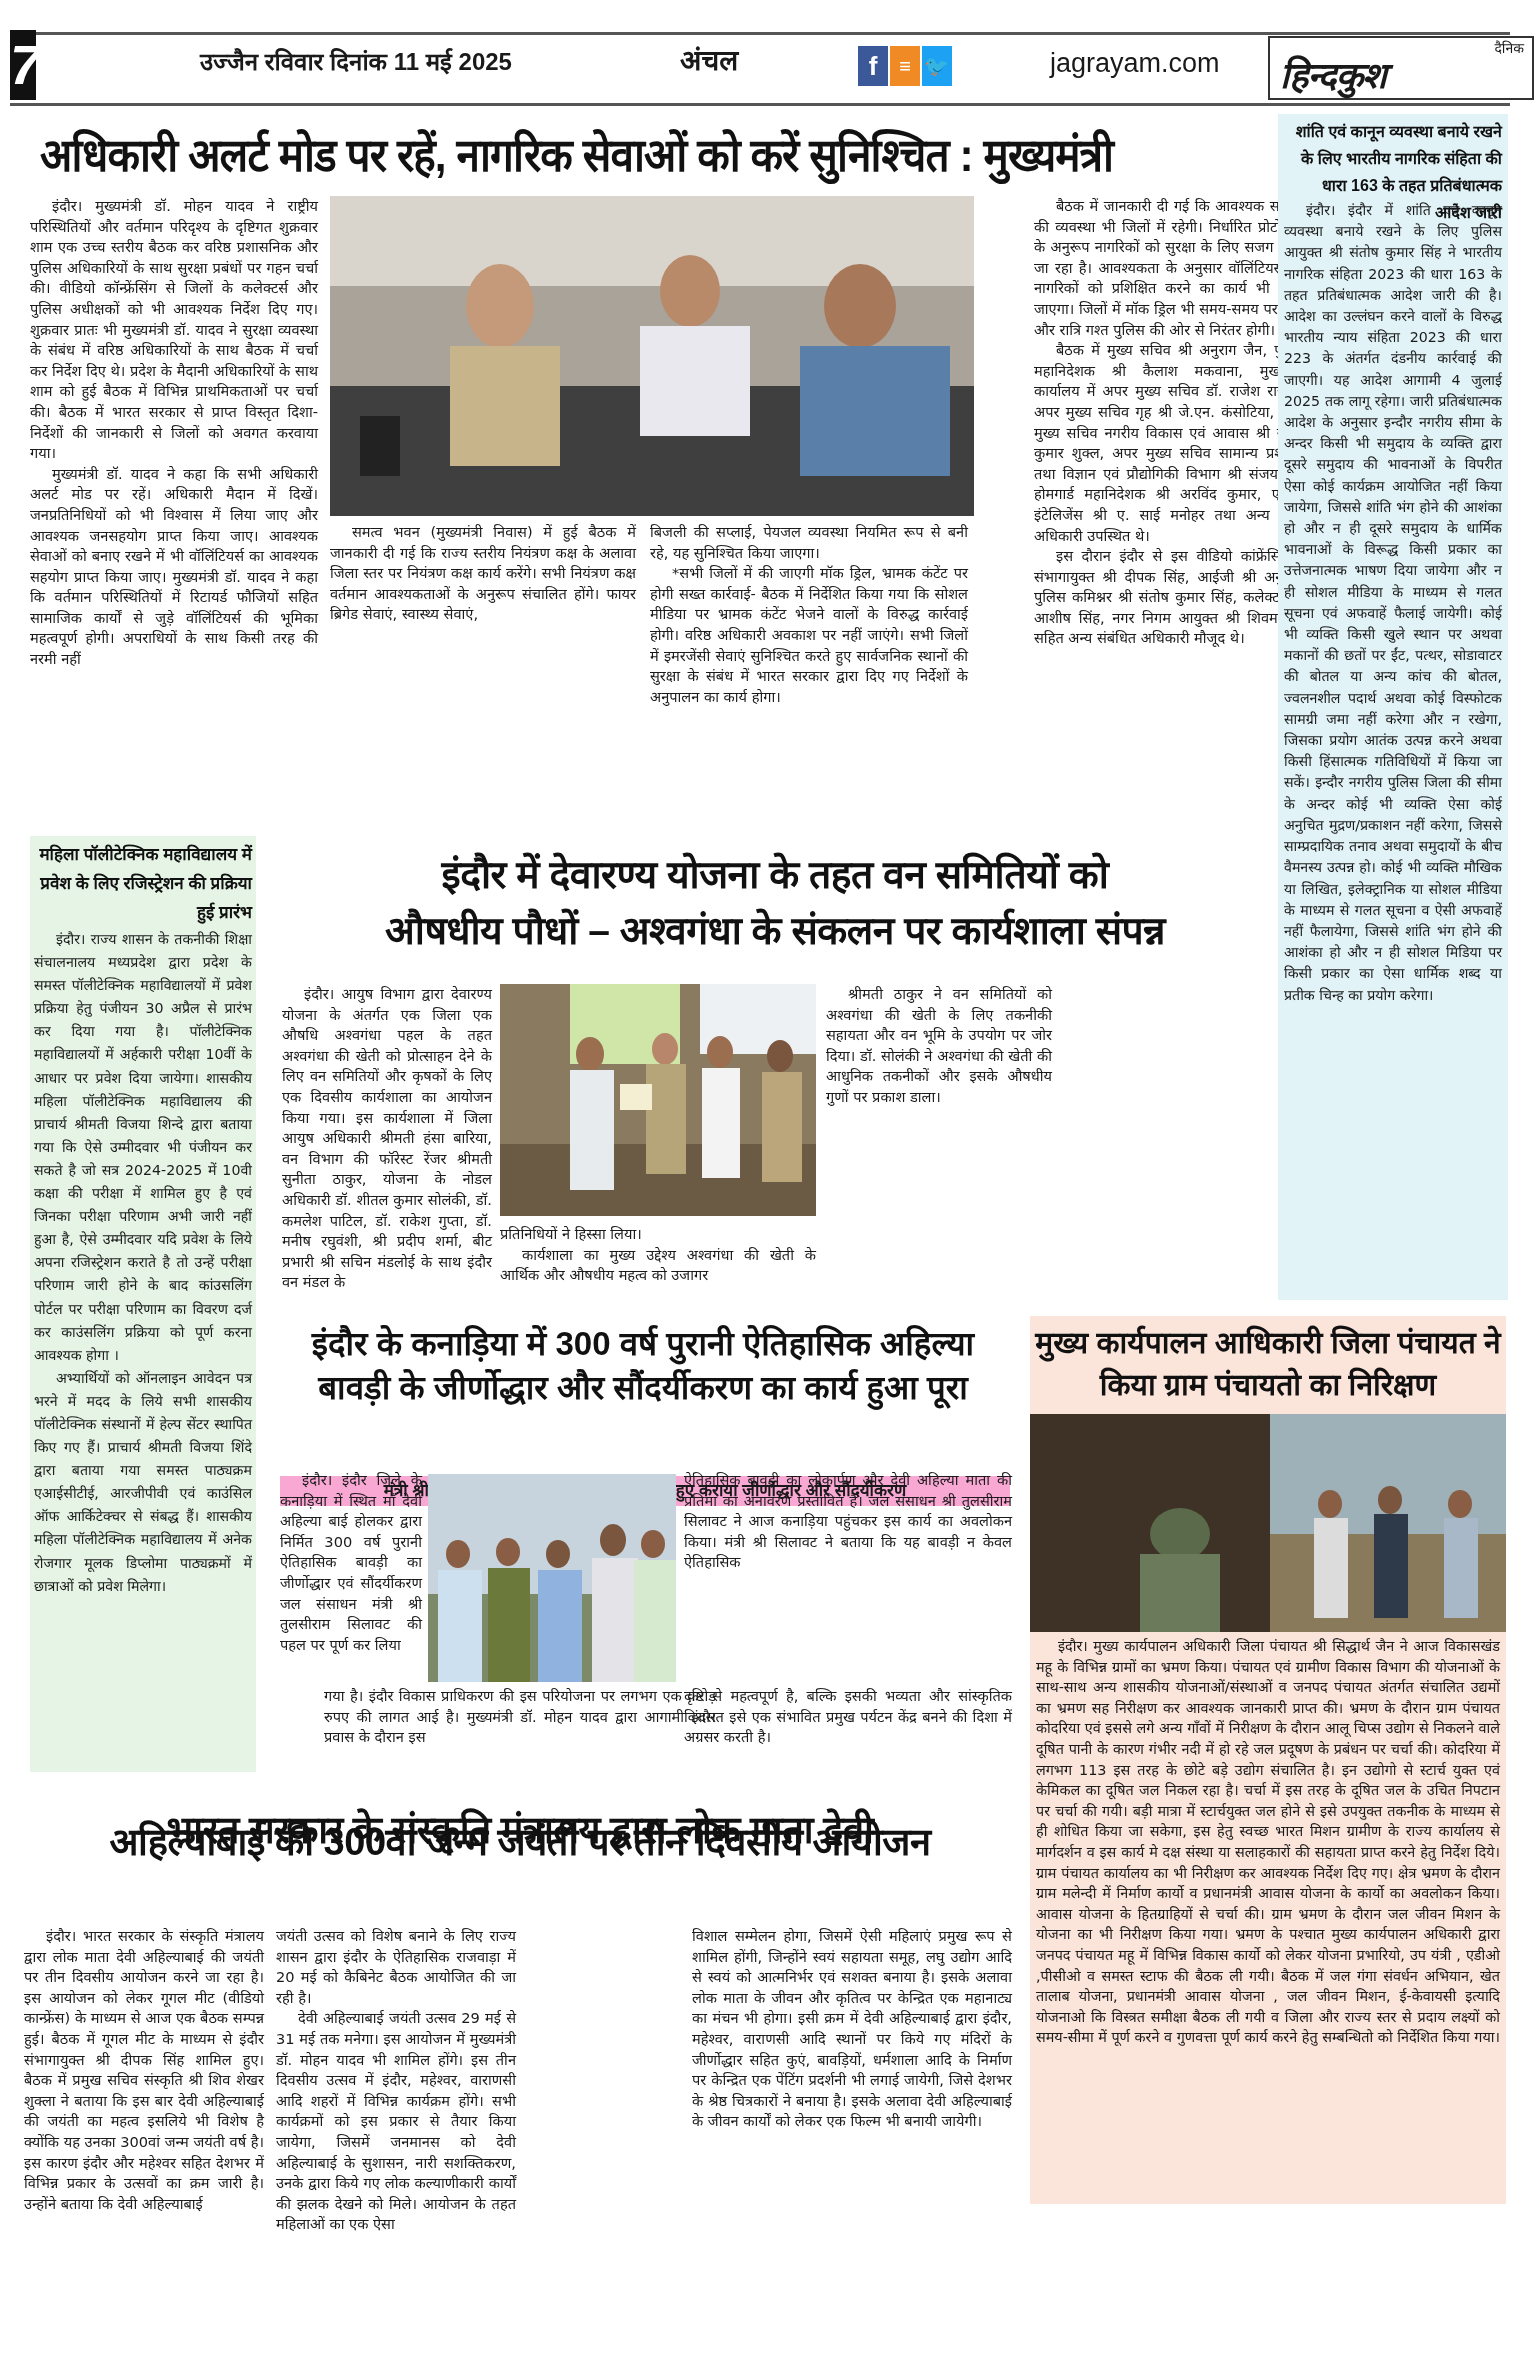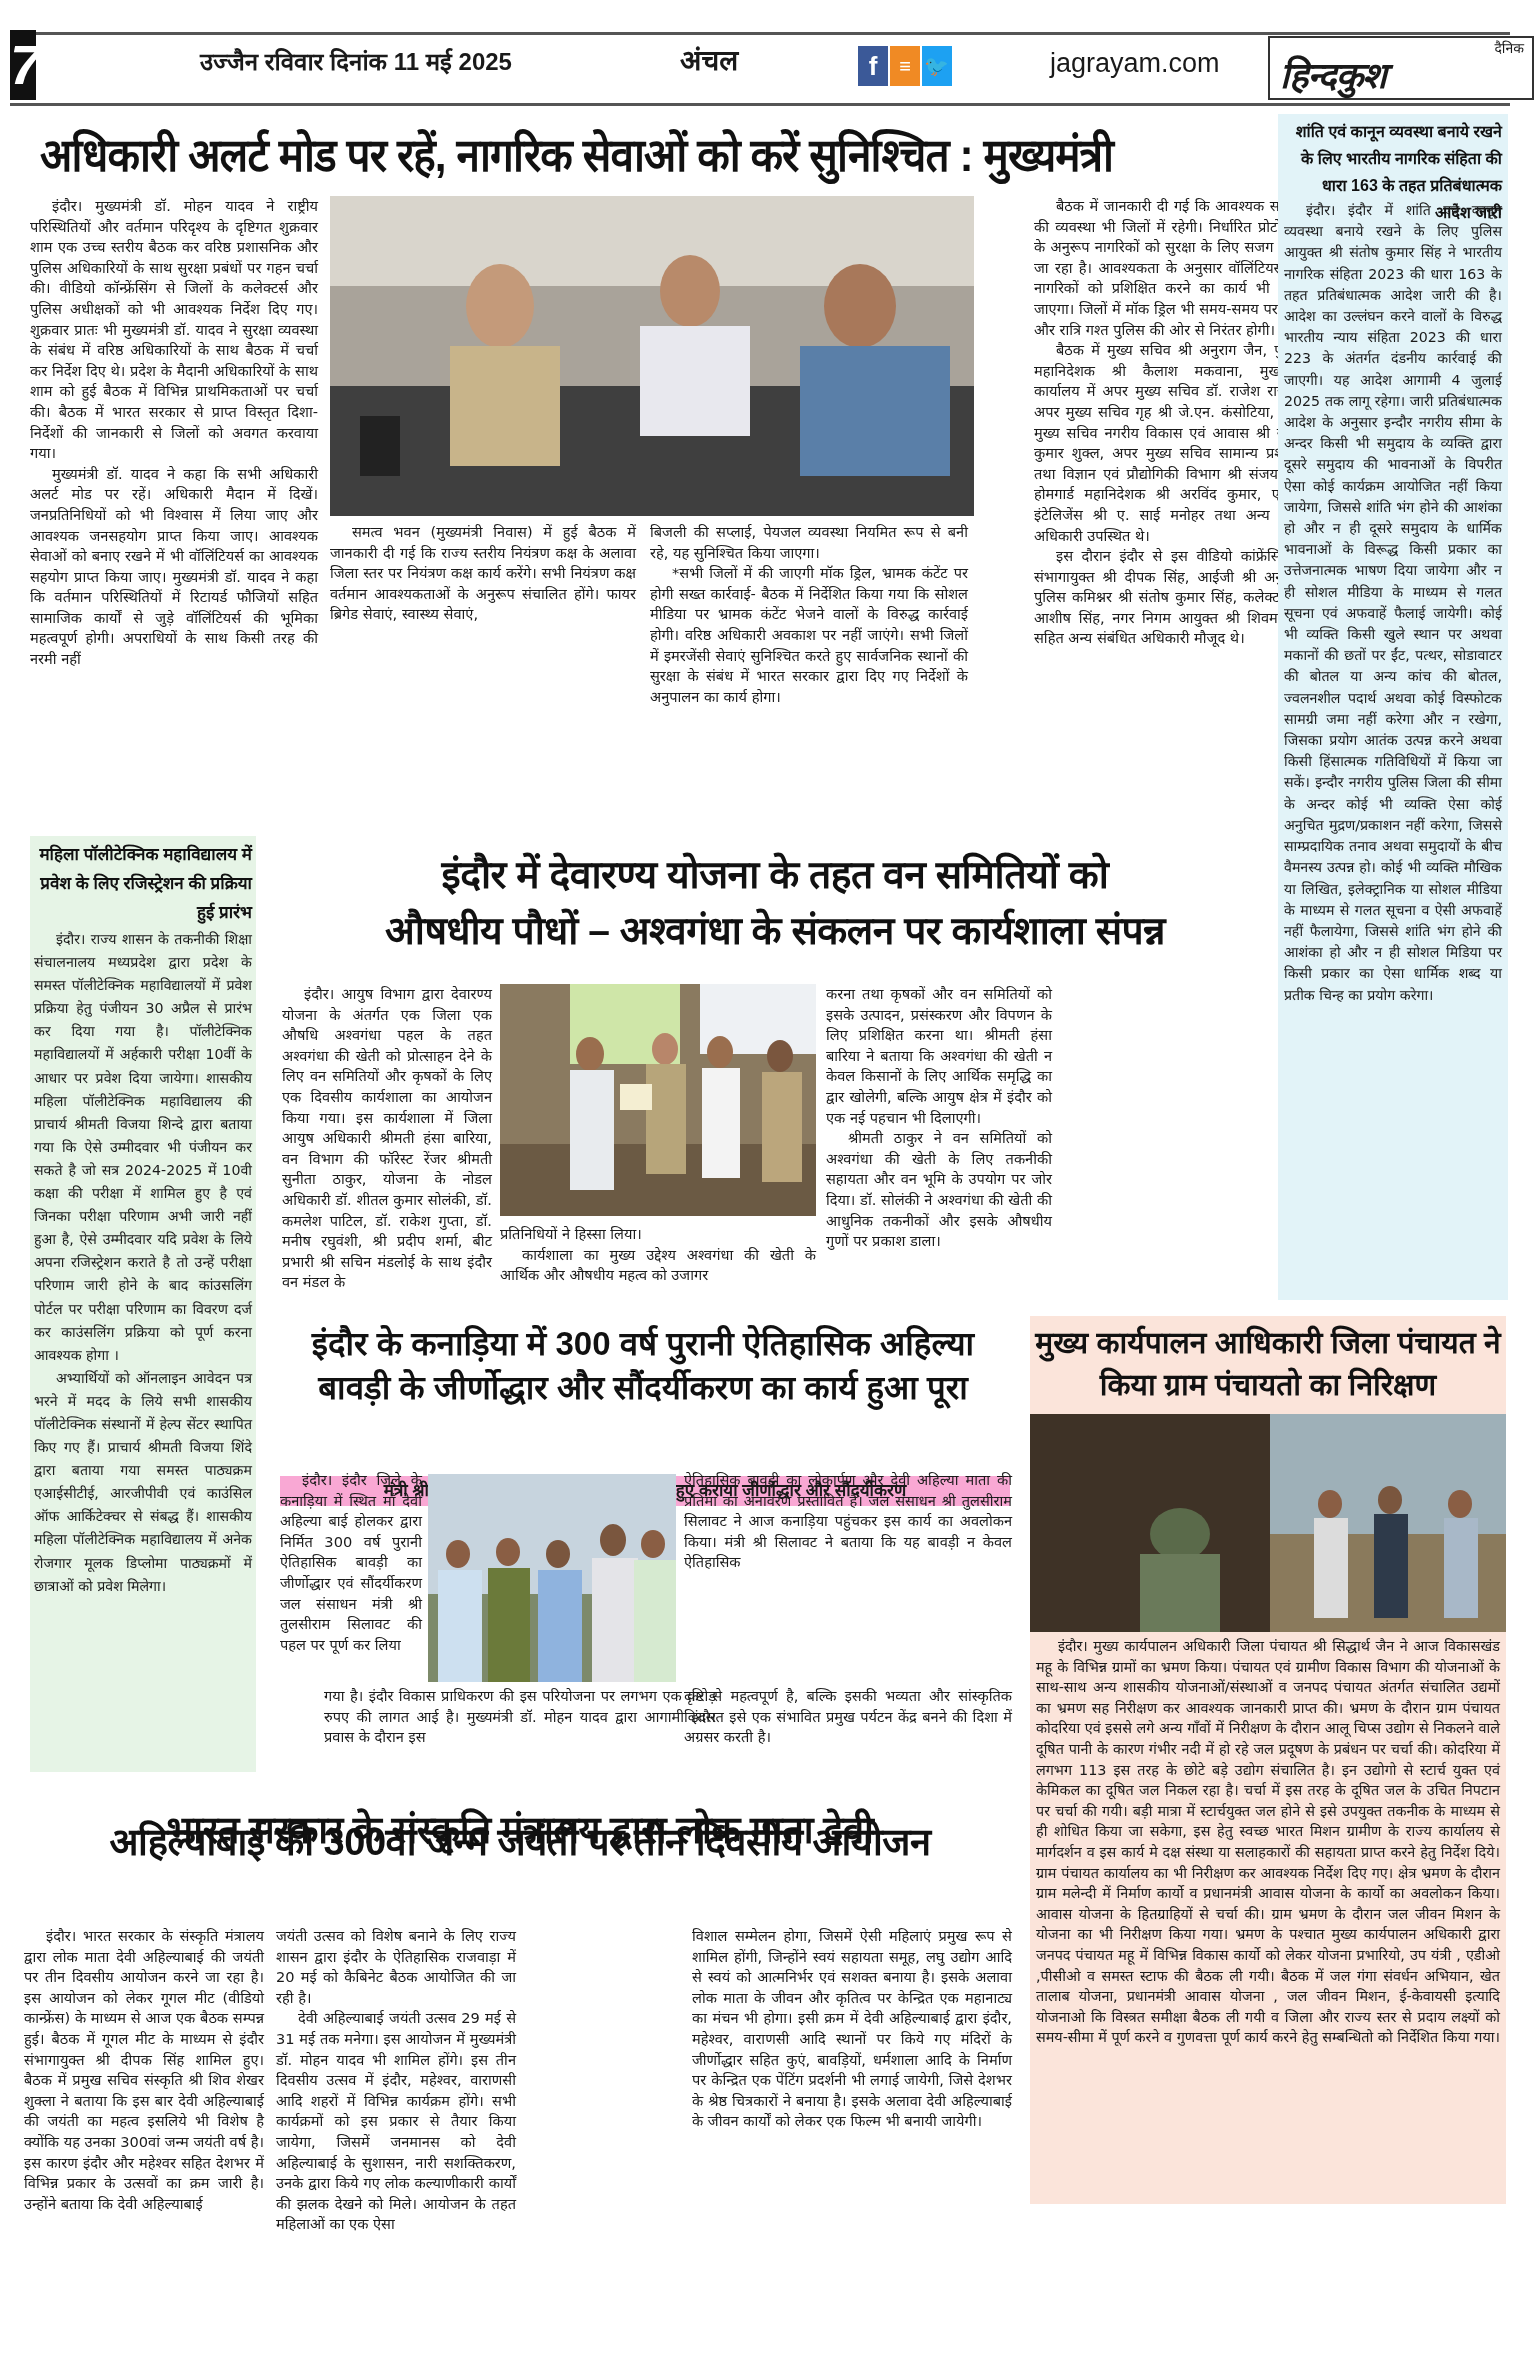--- a/index.html
+++ b/index.html
@@ -118,21 +118,20 @@
     <rect x="202" y="84" width="38" height="110" fill="#f3f3f3"></rect>
     <ellipse cx="280" cy="72" rx="13" ry="16" fill="#7a563e"></ellipse>
     <rect x="262" y="88" width="40" height="110" fill="#bba67c"></rect>
   </svg>
 </div>
 <div class="abs col" style="left:500px;top:1224px;width:316px;">
   <p style="text-indent:0">प्रतिनिधियों ने हिस्सा लिया।</p>
   <p>कार्यशाला का मुख्य उद्देश्य अश्वगंधा की खेती के आर्थिक और औषधीय महत्व को उजागर</p>
 </div>
 <div class="abs col" style="left:826px;top:984px;width:226px;">
-  <p style="text-indent:0">करना तथा कृषकों और वन समितियों को इसके उत्पादन, प्रसंस्करण और विपणन के लिए प्रशिक्षित करना था। श्रीमती हंसा बारिया ने बताया कि अश्वगंधा की खेती न केवल किसानों के लिए आर्थिक समृद्धि का द्वार खोलेगी, बल्कि आयुष क्षेत्र में इंदौर को एक नई पहचान भी दिलाएगी।</p>
   <p>श्रीमती ठाकुर ने वन समितियों को अश्वगंधा की खेती के लिए तकनीकी सहायता और वन भूमि के उपयोग पर जोर दिया। डॉ. सोलंकी ने अश्वगंधा की खेती की आधुनिक तकनीकों और इसके औषधीय गुणों पर प्रकाश डाला।</p>
 </div>
 
 <h2 class="abs mid-head2" style="left:268px;top:1322px;width:750px;">इंदौर के कनाड़िया में 300 वर्ष पुरानी ऐतिहासिक अहिल्या</h2>
 <h2 class="abs mid-head2" style="left:268px;top:1366px;width:750px;">बावड़ी के जीर्णोद्धार और सौंदर्यीकरण का कार्य हुआ पूरा</h2>
 <div class="abs yellow-band" style="left:280px;top:1428px;width:730px;height:30px;">
   <div class="band-text">मंत्री श्री सिलावट ने बावड़ी के अस्तित्व को बचाते हुए कराया जीर्णोद्धार और सौंदर्यीकरण</div>
 </div>
 <div class="abs col" style="left:280px;top:1470px;width:142px;">
   <p>इंदौर। इंदौर जिले के कनाड़िया में स्थित माँ देवी अहिल्या बाई होलकर द्वारा निर्मित 300 वर्ष पुरानी ऐतिहासिक बावड़ी का जीर्णोद्धार एवं सौंदर्यीकरण जल संसाधन मंत्री श्री तुलसीराम सिलावट की पहल पर पूर्ण कर लिया</p>

